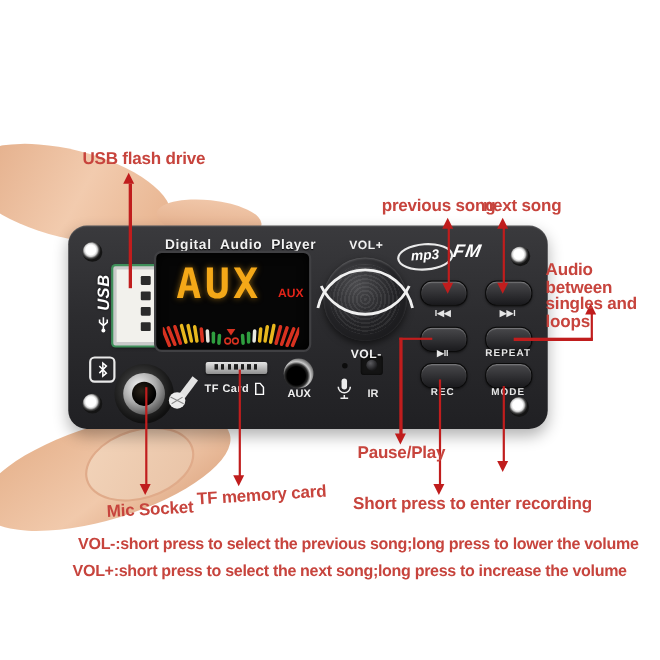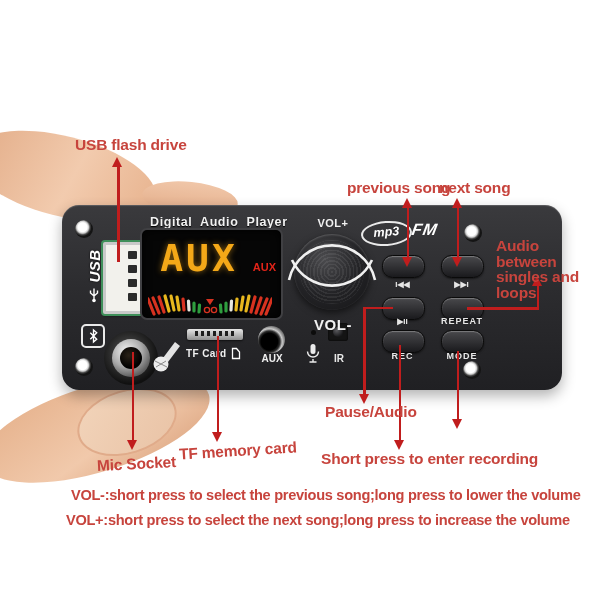--- a/index.html
+++ b/index.html
@@ -9,21 +9,21 @@
   .skin{position:absolute;border-radius:50%;}
   .finger-top{left:-34px;top:136px;width:192px;height:80px;transform:rotate(14deg);
     background:linear-gradient(105deg,#e2ab86,#f2cbae 55%,#e7b28d);}
   .finger-top2{left:142px;top:182px;width:96px;height:34px;transform:rotate(6deg);
     background:linear-gradient(180deg,#f0c6a8,#e3ad89);}
   .thumb{left:-22px;top:386px;width:236px;height:86px;transform:rotate(-17deg);
     background:linear-gradient(160deg,#e5b08a,#f1c9ab 60%,#dca47f);}
   .thumbnail{left:76px;top:390px;width:98px;height:60px;transform:rotate(-17deg);
     background:linear-gradient(135deg,#f2d4ba,#e9c3a6);border:2px solid #e0ab8a;}
   
-  .board{position:absolute;left:62px;top:205px;width:500px;height:185px;border-radius:17px;
+  .board{position:absolute;left:62px;top:205px;width:436px;height:185px;border-radius:17px;
     background:linear-gradient(180deg,#3a3a3d 0%,#2c2c2f 45%,#202023 100%);
     box-shadow:0 6px 14px rgba(0,0,0,.30), inset 0 1px 1px rgba(255,255,255,.18);}
   .screw{position:absolute;width:18px;height:18px;border-radius:50%;
     background:radial-gradient(circle at 42% 40%, #ffffff 0 4.5px, #cfcfcf 6px, #4a4a4a 7.5px, #141414 9px);}
   .b-title{position:absolute;left:88px;top:10px;font-size:12.5px;font-weight:bold;color:#f2f2f2;
     letter-spacing:.6px;word-spacing:4px;text-shadow:0 1px 1px #000;}
   .usb-vert{position:absolute;left:2px;top:60px;width:60px;height:22px;transform:rotate(-90deg);
     display:flex;align-items:center;gap:4px;justify-content:center;}
   .usb-vert span{color:#fff;font-weight:bold;font-style:italic;font-size:15px;letter-spacing:.5px;
     text-shadow:0 0 2px #000;}
@@ -65,21 +65,21 @@
     font-size:10px;font-weight:bold;}
   .knob{position:absolute;left:232px;top:29px;width:76px;height:76px;border-radius:50%;
     background:radial-gradient(circle at 40% 33%, #4b4b4e, #232326 52%, #151517 100%);
     box-shadow:0 3px 7px rgba(0,0,0,.55), inset 0 1px 2px rgba(255,255,255,.22);}
   .knob::before{content:"";position:absolute;inset:6px;border-radius:50%;
     background:repeating-radial-gradient(circle at 50% 50%, rgba(255,255,255,.07) 0 1.5px, transparent 1.5px 3.5px);}
   .arcs{position:absolute;left:220px;top:17px;}
   .volp{position:absolute;left:236px;top:12px;width:70px;text-align:center;color:#f2f2f2;
     font-size:11px;font-weight:bold;letter-spacing:.5px;}
   .volm{position:absolute;left:238px;top:111px;width:66px;text-align:center;color:#f2f2f2;
-    font-size:15px;font-weight:bold;letter-spacing:.5px;}
+    font-size:11px;font-weight:bold;letter-spacing:.5px;}
   .mp3oval{position:absolute;left:299px;top:16px;width:47px;height:21px;border:2px solid #eaeaea;
     border-radius:50%;transform:rotate(-4deg);text-align:center;line-height:19px;color:#fff;
     font-style:italic;font-weight:bold;font-size:12.5px;}
   .fmtxt{position:absolute;left:350px;top:15px;color:#fff;font-style:italic;font-weight:bold;
     font-size:16.5px;letter-spacing:1px;transform:skewX(-10deg);}
   .btn{position:absolute;width:41px;height:21px;border-radius:10.5px;
     background:linear-gradient(180deg,#49494c,#1a1a1d);border:1px solid #0a0a0a;
     box-shadow:inset 0 1px 1px rgba(255,255,255,.28), 0 1px 2px rgba(0,0,0,.5);}
   .cap{position:absolute;color:#e6e6e6;font-size:9px;font-weight:bold;letter-spacing:1px;text-align:center;}
   .capicon{font-size:8px;letter-spacing:0;}
@@ -219,21 +219,21 @@
     <div class="cap" style="left:320px;top:146px;width:41px;">REC</div>
     <div class="cap" style="left:376px;top:146px;width:48px;">MODE</div>
   </div>
 
   <div class="lbl" style="left:347px;top:179px;">previous song</div>
   <div class="lbl" style="left:75px;top:136px;">USB flash drive</div>
   <div class="lbl" style="left:439px;top:179px;">next song</div>
   <div class="lbl" style="left:496px;top:238px;width:96px;white-space:pre-line;line-height:15.5px;">Audio between
 singles and
 loops</div>
-  <div class="lbl" style="left:325px;top:403px;">Pause/Audio</div>
+  <div class="lbl" style="left:325px;top:403px;">Pause/Play</div>
   <div class="lbl" style="left:321px;top:450px;">Short press to enter recording</div>
   <div class="lbl" style="left:97px;top:455px;transform:rotate(-3deg);">Mic Socket</div>
   <div class="lbl" style="left:179px;top:442px;transform:rotate(-3.5deg);">TF memory card</div>
   <div class="lbl note" style="left:71px;top:487px;">VOL-:short press to select the previous song;long press to lower the volume</div>
   <div class="lbl note" style="left:66px;top:512px;">VOL+:short press to select the next song;long press to increase the volume</div>
 
   <div class="al" style="left:117px;top:167px;width:2.5px;height:95px;"></div>
   <div class="ah up" style="left:111.5px;top:157px;"></div>
 
   <div class="al" style="left:406.5px;top:207px;width:2.5px;height:55px;"></div>

